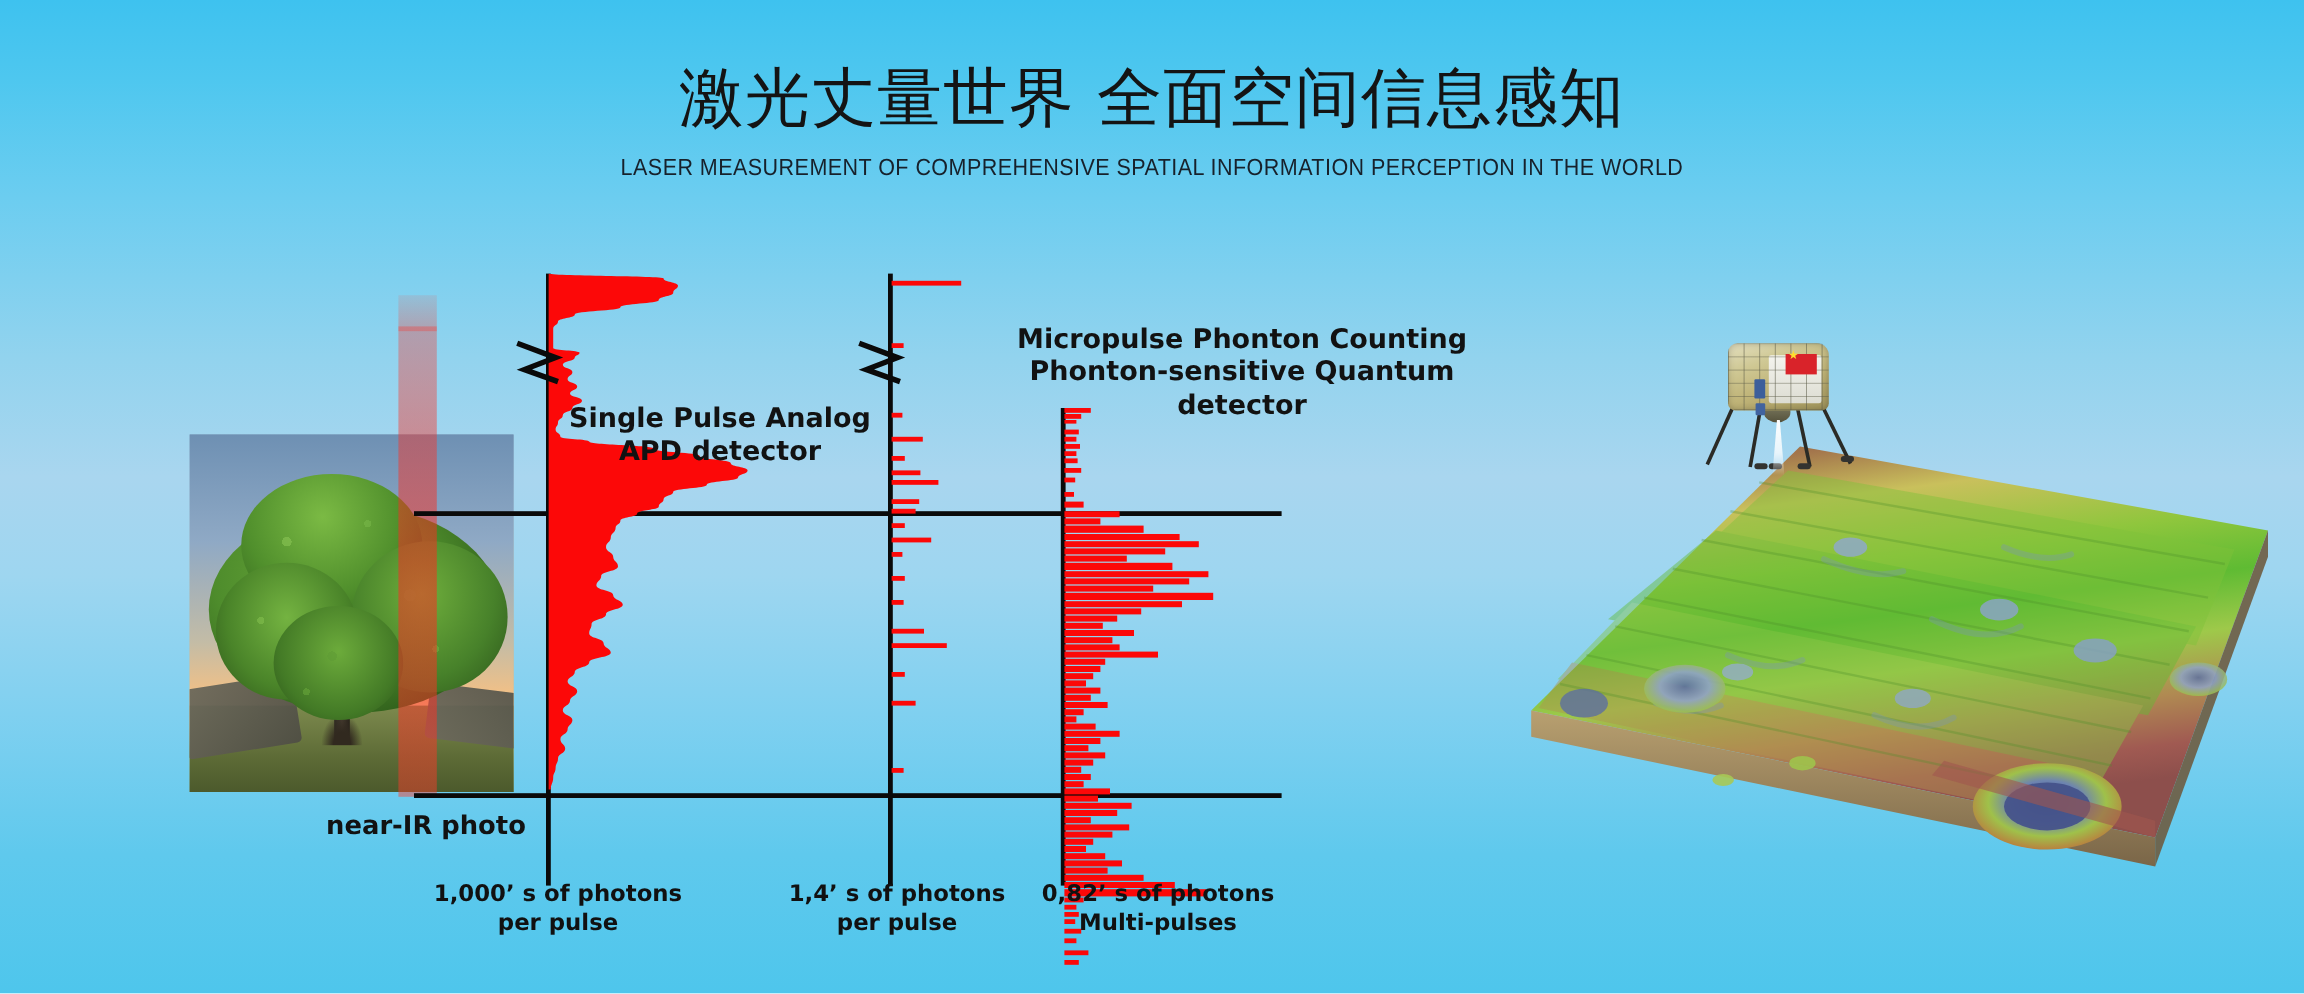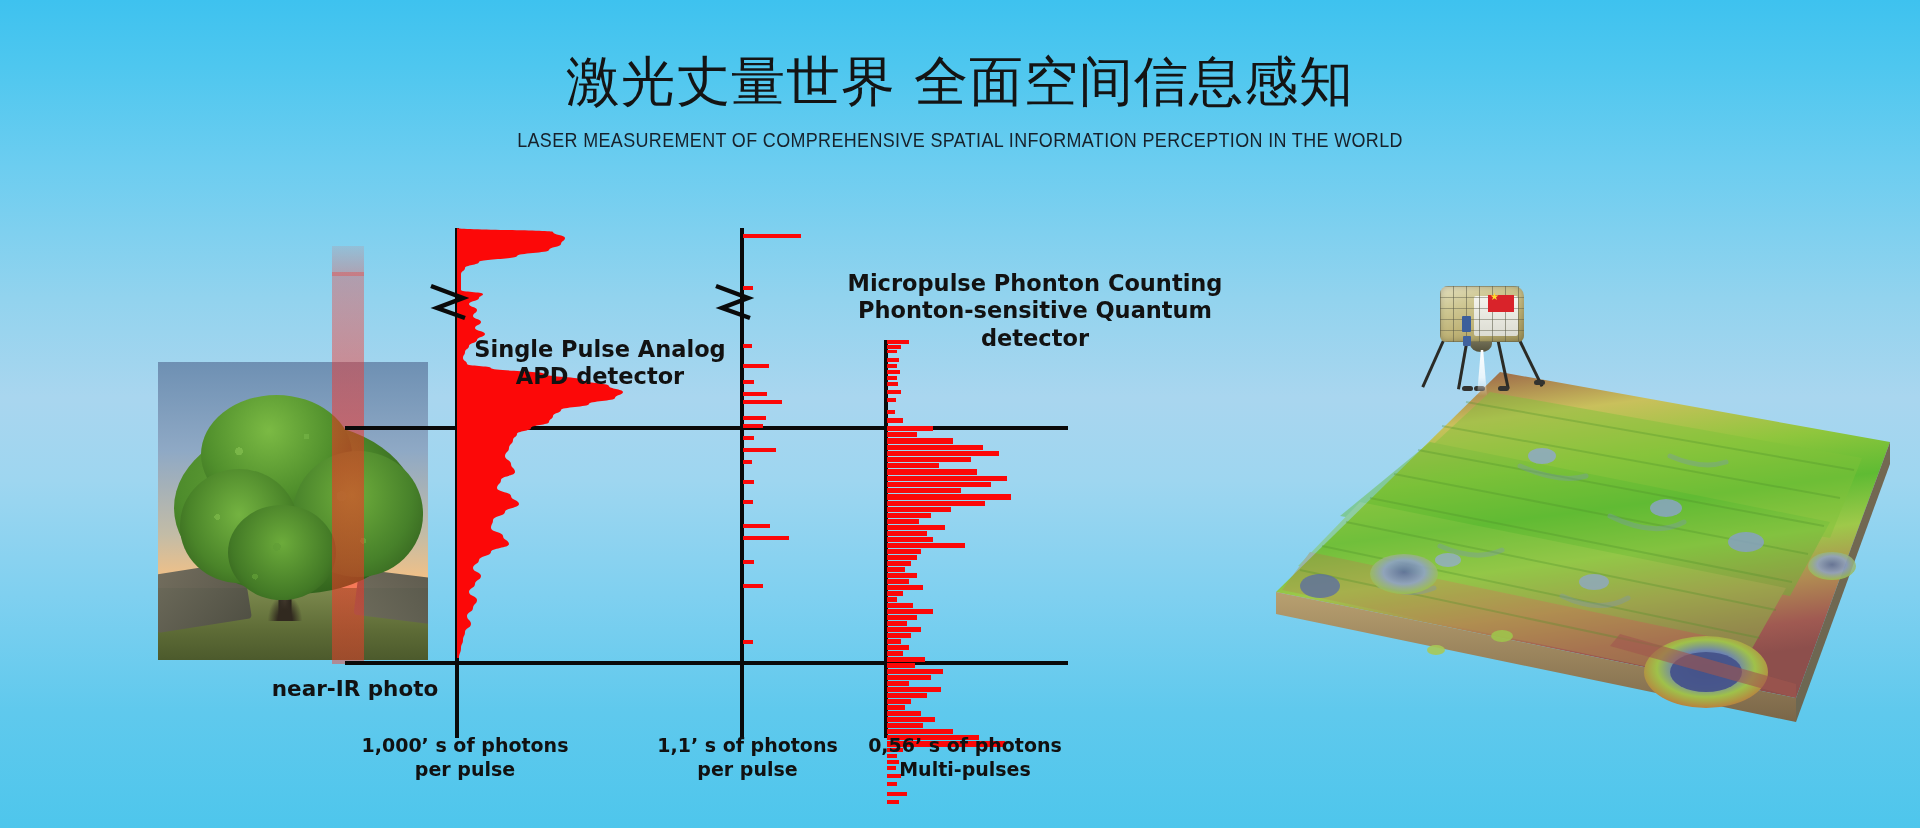--- a/index.html
+++ b/index.html
@@ -375,23 +375,23 @@
     </div>
 
     <div class="lbl" id="lbl-apd">Single Pulse Analog
 APD detector</div>
     <div class="lbl" id="lbl-micro">Micropulse Phonton Counting
 Phonton-sensitive Quantum detector</div>
     <div class="lbl" id="lbl-nearir">near-IR photo</div>
 
     <div class="cap" id="cap-1">1,000’  s of photons
 per pulse</div>
-    <div class="cap" id="cap-2">1,1’  s of photons
+    <div class="cap" id="cap-2">1,4’  s of photons
 per pulse</div>
-    <div class="cap" id="cap-3">0,56’  s of photons
+    <div class="cap" id="cap-3">0,82’  s of photons
 Multi-pulses</div>
 
   </div>
 
   <div id="terrain-wrap">
     <svg id="dem" viewBox="0 0 720 420">
       <defs>
         <linearGradient id="demg" x1="0" y1="0" x2="0.25" y2="1">
           <stop offset="0" stop-color="#8f6f4a"></stop>
           <stop offset="0.10" stop-color="#a3754c"></stop>

